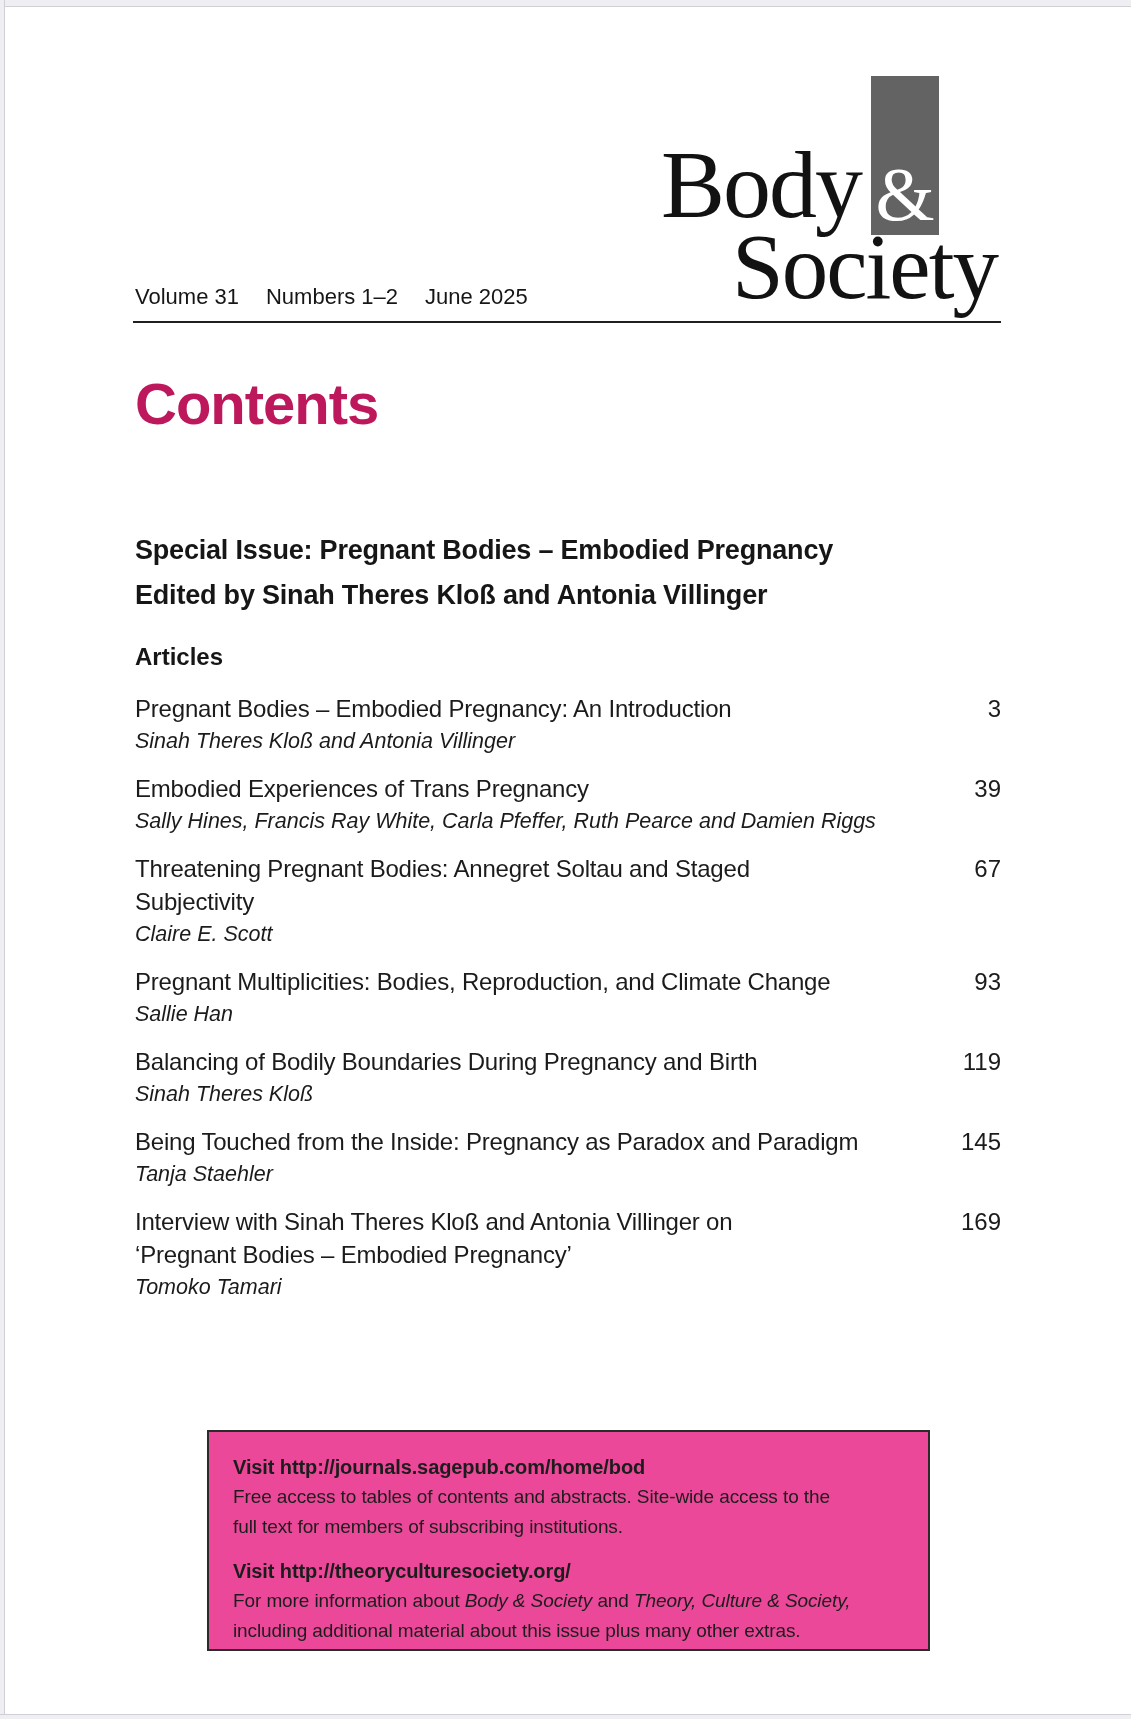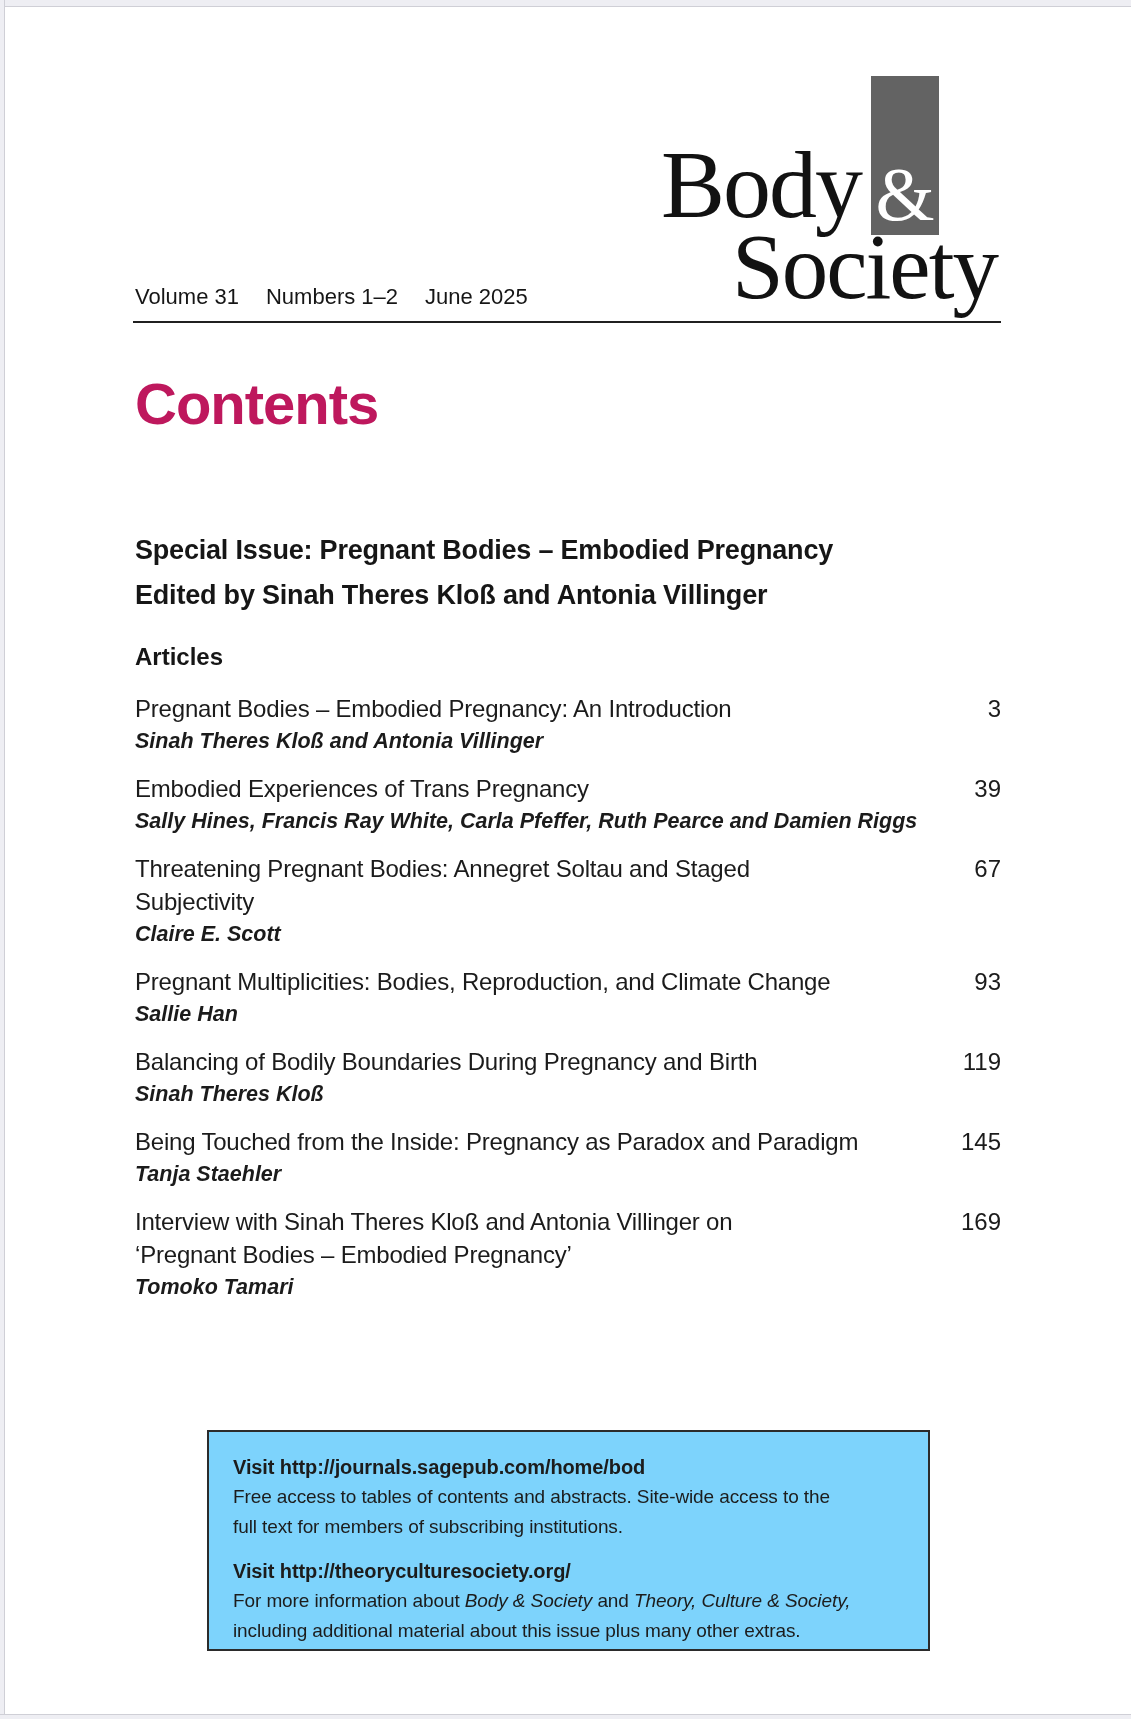--- a/index.html
+++ b/index.html
@@ -40,26 +40,26 @@
   .contents{left:135px;top:370px;margin:0;font-size:58px;font-weight:700;letter-spacing:-1px;color:#be185d;}
 
   .special{left:135px;top:528px;font-size:27px;font-weight:700;line-height:45px;color:#161616;white-space:nowrap;letter-spacing:-0.2px;}
 
   .articles{left:135px;top:641px;width:866px;}
   .articles h2{margin:0 0 19px 0;font-size:24px;font-weight:700;line-height:32px;color:#161616;}
   .row{display:flex;align-items:flex-start;margin-bottom:17px;justify-content:flex-end;}
   .row-main{flex:1;min-width:0;}
   .t{font-size:24px;line-height:33px;white-space:nowrap;letter-spacing:-0.2px;color:#1b1b1b;}
   .t:empty{display:none;}
-  .a{font-size:21.5px;line-height:28px;font-style:italic;margin-top:2px;color:#1b1b1b;white-space:nowrap;font-weight:bold;}
+  .a{font-size:21.5px;line-height:28px;font-style:italic;margin-top:2px;color:#1b1b1b;white-space:nowrap;}
   .pg{flex:none;width:72px;text-align:right;font-size:24px;line-height:33px;color:#1b1b1b;}
 
   .info-box{
     left:207px;top:1430px;width:723px;height:221px;box-sizing:border-box;
-    border:2px solid #2b2b2b;background:#7dd3fc;
+    border:2px solid #2b2b2b;background:#ec4899;
     padding:20px 18px 0 24px;
   }
   .info-box .line{font-size:19px;line-height:30px;letter-spacing:-0.1px;white-space:nowrap;color:#1c1c1c;}
   .info-box .bold{font-weight:700;font-size:20px;}
   .info-box .p2{margin-top:14px;}
   .it{font-style:italic;}
 </style>
 </head>
 <body>
 

